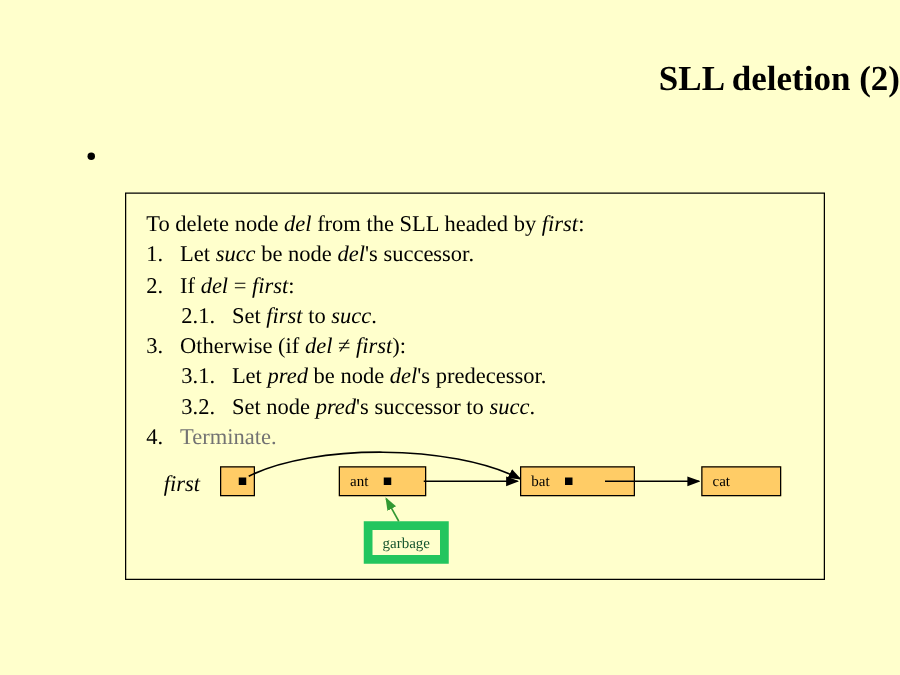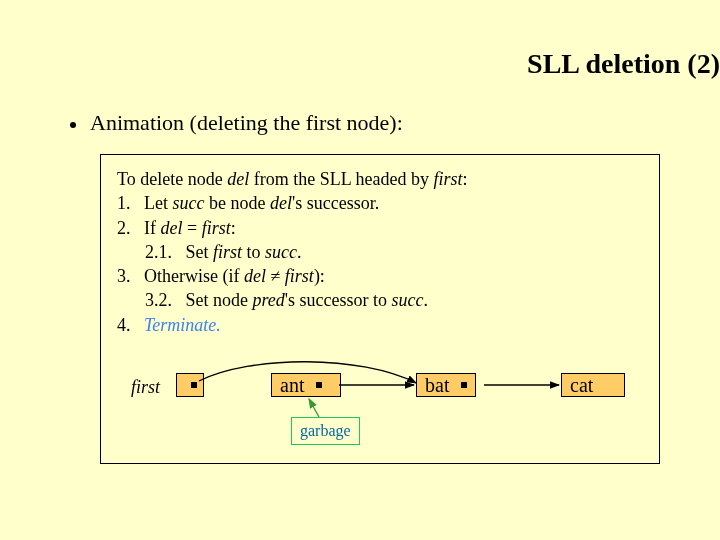--- a/index.html
+++ b/index.html
@@ -38,21 +38,21 @@
     margin-left: 100px;
     margin-right: 60px;
     padding: 12px 16px 16px 16px;
     font-size: 18px;
     line-height: 1.35;
     position: relative;
     height: 310px;
   }
   .i { font-style: italic; }
   .step-indent { padding-left: 28px; }
-  .terminate { color: #3b82f6; font-style: italic; }
+  .terminate { color: #737373; }
   .diagram {
     position: absolute;
     left: 20px;
     right: 20px;
     bottom: 14px;
     height: 80px;
   }
   .first-label {
     position: absolute;
     left: 10px;
@@ -64,52 +64,52 @@
     position: absolute;
     top: 4px;
     height: 24px;
     border: 1px solid #000;
     background: #ffcc66;
     display: flex;
     align-items: center;
   }
   .node .txt {
     padding: 0 12px 0 8px;
-    font-size: 20px;
+    font-size: 12px;
   }
   .node .port {
     width: 6px;
     height: 6px;
     background: #000;
     margin-right: 6px;
   }
   .garbage-box {
     position: absolute;
-    border: 1px solid #22c55e;
-    color: #0369a1;
-    font-size: 16px;
+    border: 7px solid #22c55e;
+    color: #14532d;
+    font-size: 12px;
     padding: 2px 8px;
     background: transparent;
   }
   svg.arrows {
     position: absolute;
     left: 0;
     top: 0;
     width: 100%;
     height: 100%;
     overflow: visible;
   }
 </style>
 </head>
 <body>
 
 <div class="title">SLL deletion (2)</div>
 
 <div class="bullet-row">
-  <span class="dot"></span><span>Animation (deleting the first node):</span>
+  <span class="dot"></span>
 </div>
 
 <div class="algo-box">
 
   <div>
     <span>To delete node </span><span class="i">del</span><span> from the SLL headed by </span><span class="i">first</span><span>:</span>
   </div>
 
   <div>
     <span>1.</span>&nbsp;&nbsp;&nbsp;<span>Let </span><span class="i">succ</span><span> be node </span><span class="i">del</span><span>'s successor.</span>
@@ -120,20 +120,23 @@
   </div>
 
   <div class="step-indent">
     <span>2.1.</span>&nbsp;&nbsp;&nbsp;<span>Set </span><span class="i">first</span><span> to </span><span class="i">succ</span><span>.</span>
   </div>
 
   <div>
     <span>3.</span>&nbsp;&nbsp;&nbsp;<span>Otherwise (if </span><span class="i">del</span><span> ≠ </span><span class="i">first</span><span>):</span>
   </div>
 
+  <div class="step-indent">
+    <span>3.1.</span>&nbsp;&nbsp;&nbsp;<span>Let </span><span class="i">pred</span><span> be node </span><span class="i">del</span><span>'s predecessor.</span>
+  </div>
 
   <div class="step-indent">
     <span>3.2.</span>&nbsp;&nbsp;&nbsp;<span>Set node </span><span class="i">pred</span><span>'s successor to </span><span class="i">succ</span><span>.</span>
   </div>
 
   <div>
     <span>4.</span>&nbsp;&nbsp;&nbsp;<span class="terminate">Terminate.</span>
   </div>
 
   <div class="diagram">
@@ -141,21 +144,21 @@
 
     <div class="node" style="left:55px; width:28px;">
       <span class="port" style="margin-left:auto;"></span>
     </div>
 
     <div class="node" style="left:150px; width:70px;">
       <span class="txt">ant</span>
       <span class="port"></span>
     </div>
 
-    <div class="node" style="left:295px; width:60px;font-family:Liberation Serif, serif;">
+    <div class="node" style="left:295px; width:92px;font-family:Liberation Serif, serif;">
       <span class="txt">bat</span>
       <span class="port"></span>
     </div>
 
     <div class="node" style="left:440px; width:64px;">
       <span class="txt">cat</span>
     </div>
 
     <div class="garbage-box" style="left:170px; top:48px;">garbage</div>
 

